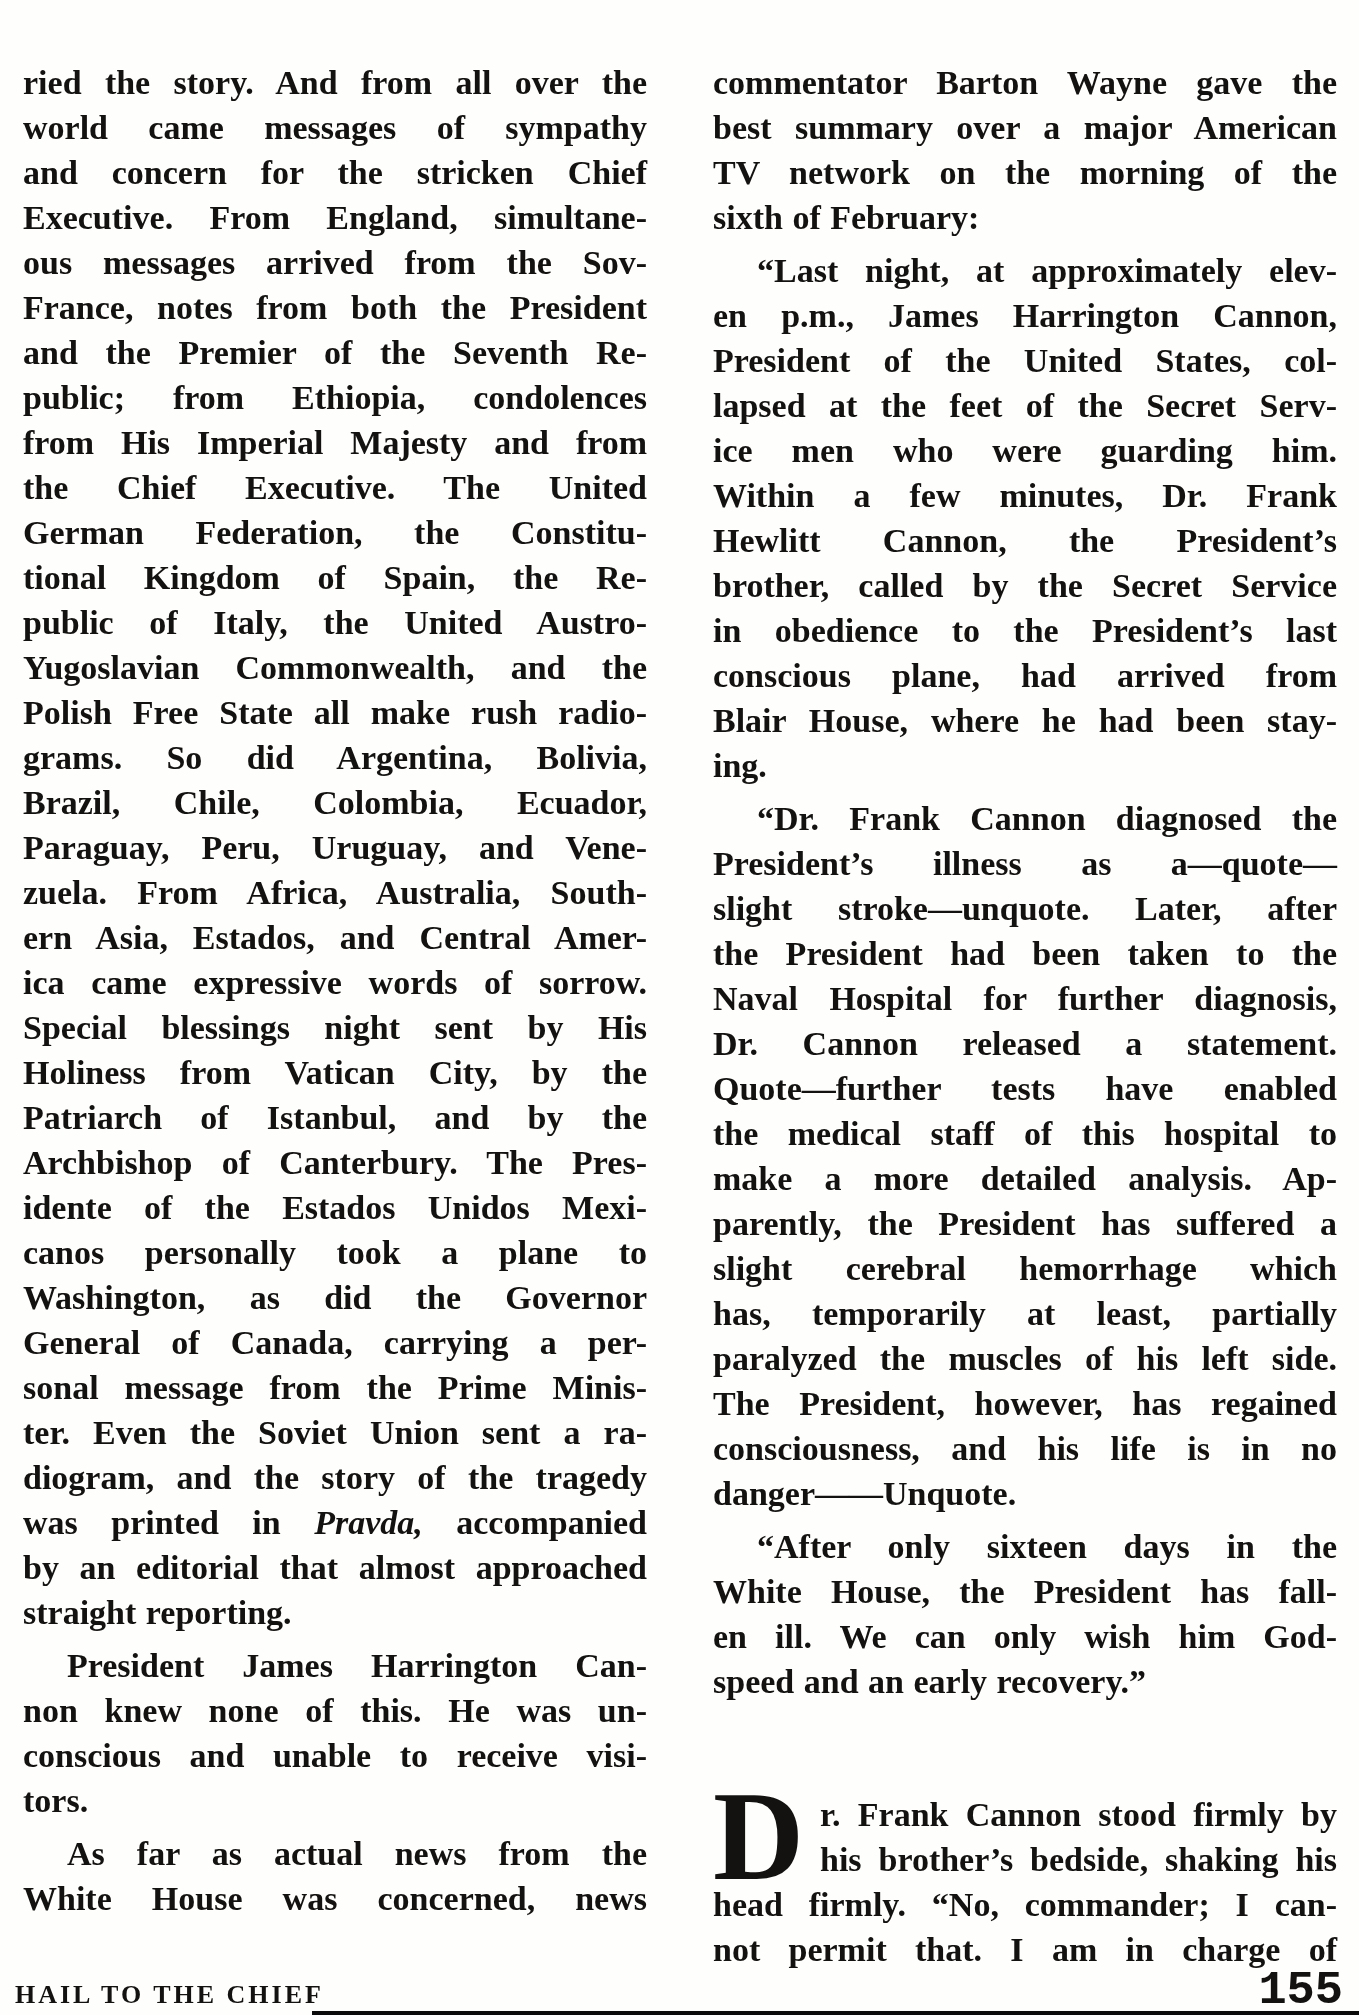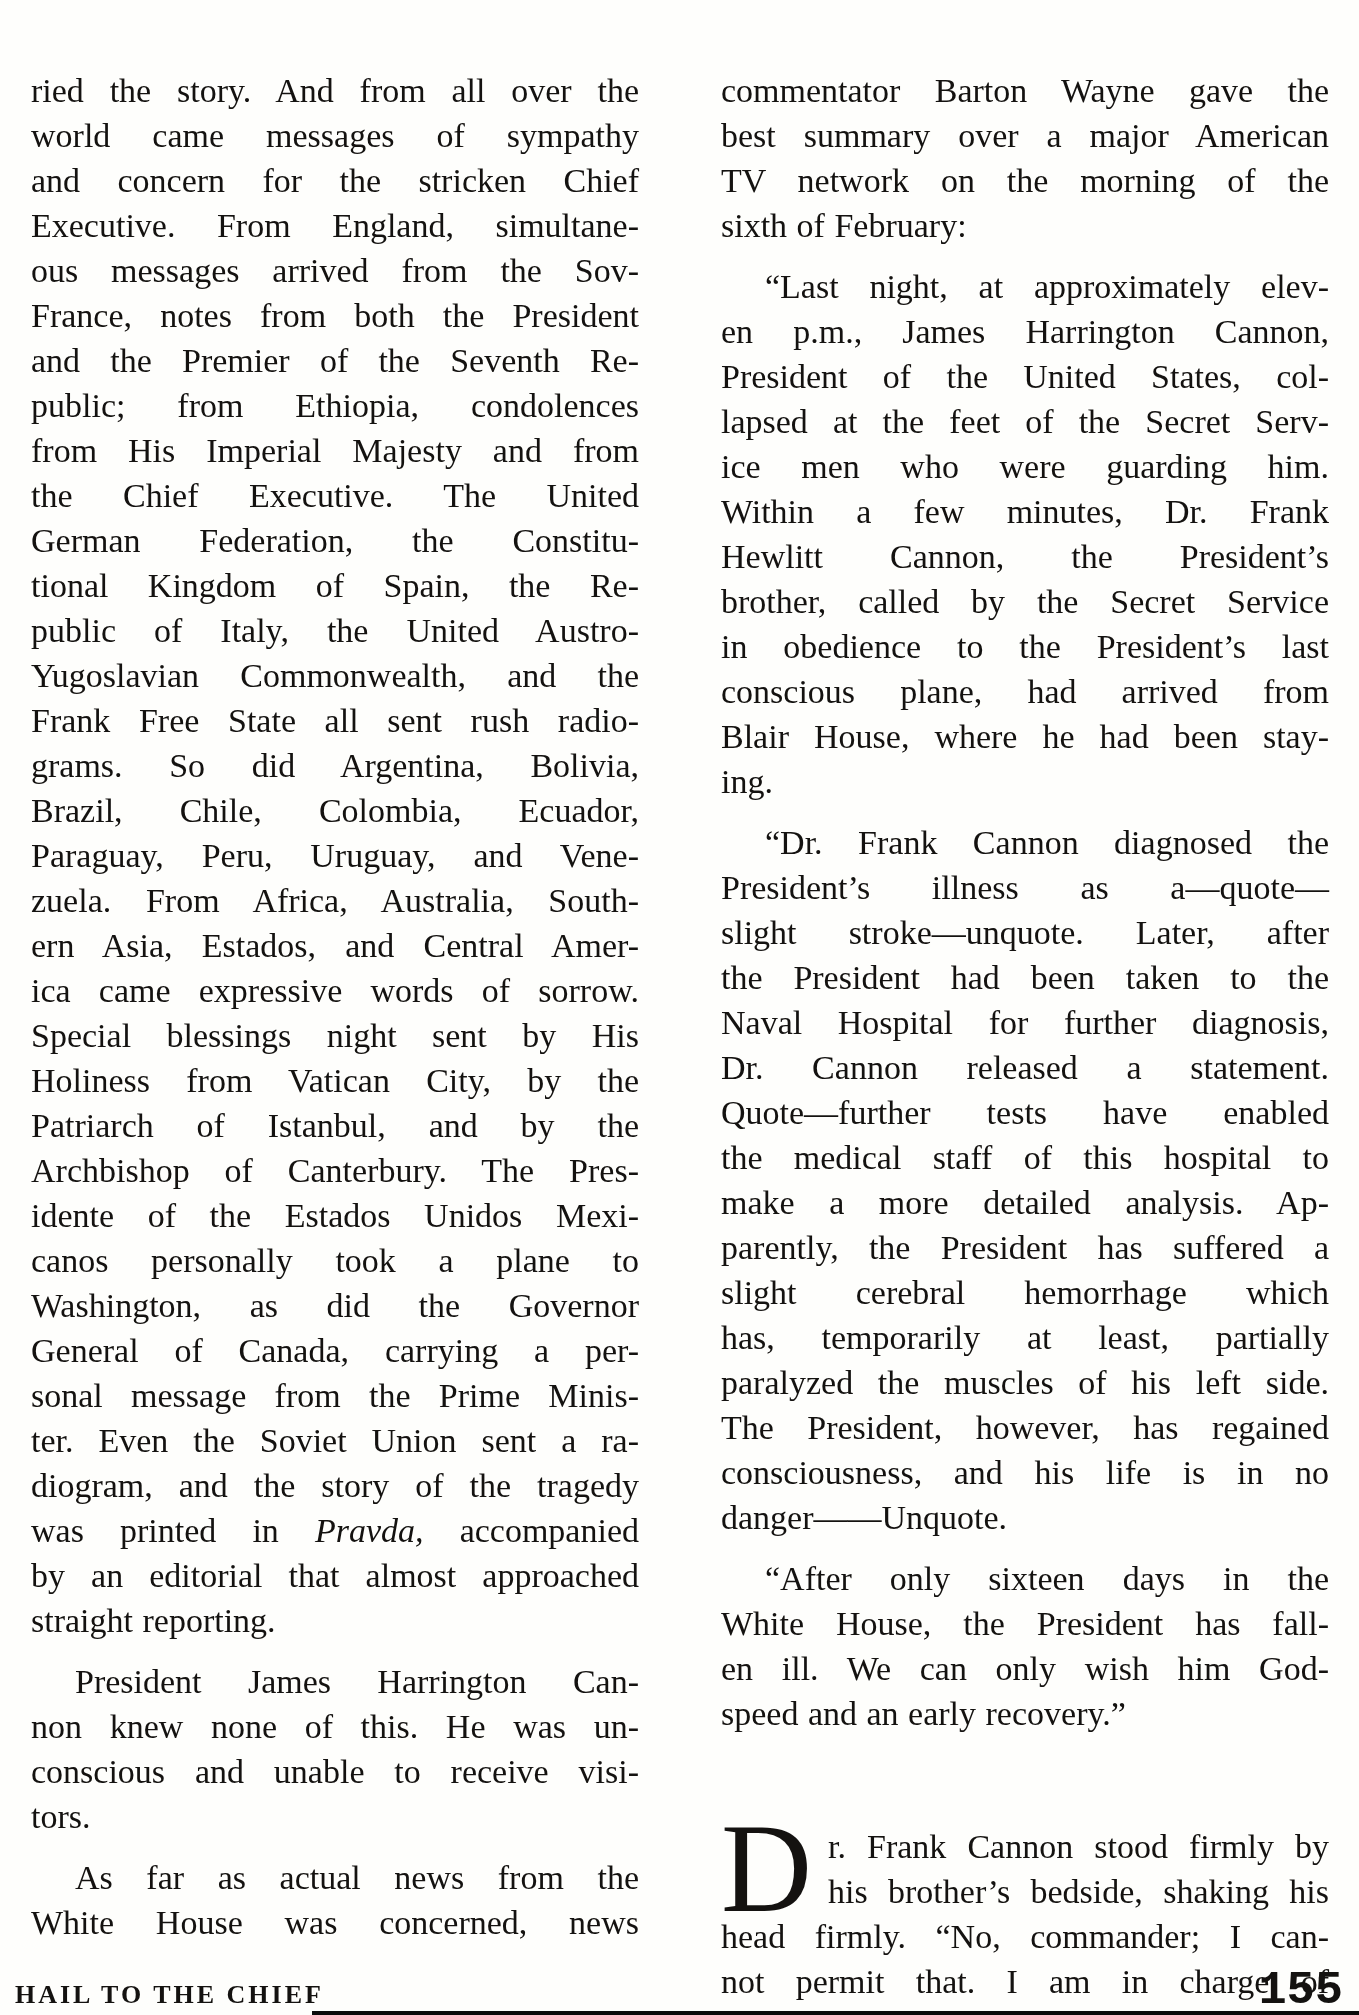--- a/index.html
+++ b/index.html
@@ -15,21 +15,21 @@
     background:#fefefc;
     overflow:hidden;
   }
   .text-block {
     position:absolute;
     top:52px; left:15px;
     display:flex;
     gap:50px;
   }
   .col { width:640px; }
-  .para { margin:16px; }
+  .para { margin:8px;font-weight:bold; }
   .gap-before { margin-top:88px; }
   .line {
     font-size:34px;
     line-height:45px;
     text-align:justify;
     text-align-last:justify;
     word-spacing:1px;
   }
   .line.end { text-align-last:left; }
   .line.indent { text-indent:44px; }
@@ -79,21 +79,21 @@
           <div class="line">ous messages arrived from the Sov-</div>
           <div class="line">France, notes from both the President</div>
           <div class="line">and the Premier of the Seventh Re-</div>
           <div class="line">public; from Ethiopia, condolences</div>
           <div class="line">from His Imperial Majesty and from</div>
           <div class="line">the Chief Executive. The United</div>
           <div class="line">German Federation, the Constitu-</div>
           <div class="line">tional Kingdom of Spain, the Re-</div>
           <div class="line">public of Italy, the United Austro-</div>
           <div class="line">Yugoslavian Commonwealth, and the</div>
-          <div class="line">Frank Free State all sent rush radio-</div>
+          <div class="line">Polish Free State all make rush radio-</div>
           <div class="line">grams. So did Argentina, Bolivia,</div>
           <div class="line">Brazil, Chile, Colombia, Ecuador,</div>
           <div class="line">Paraguay, Peru, Uruguay, and Vene-</div>
           <div class="line">zuela. From Africa, Australia, South-</div>
           <div class="line">ern Asia, Estados, and Central Amer-</div>
           <div class="line">ica came expressive words of sorrow.</div>
           <div class="line">Special blessings night sent by His</div>
           <div class="line">Holiness from Vatican City, by the</div>
           <div class="line">Patriarch of Istanbul, and by the</div>
           <div class="line">Archbishop of Canterbury. The Pres-</div>

